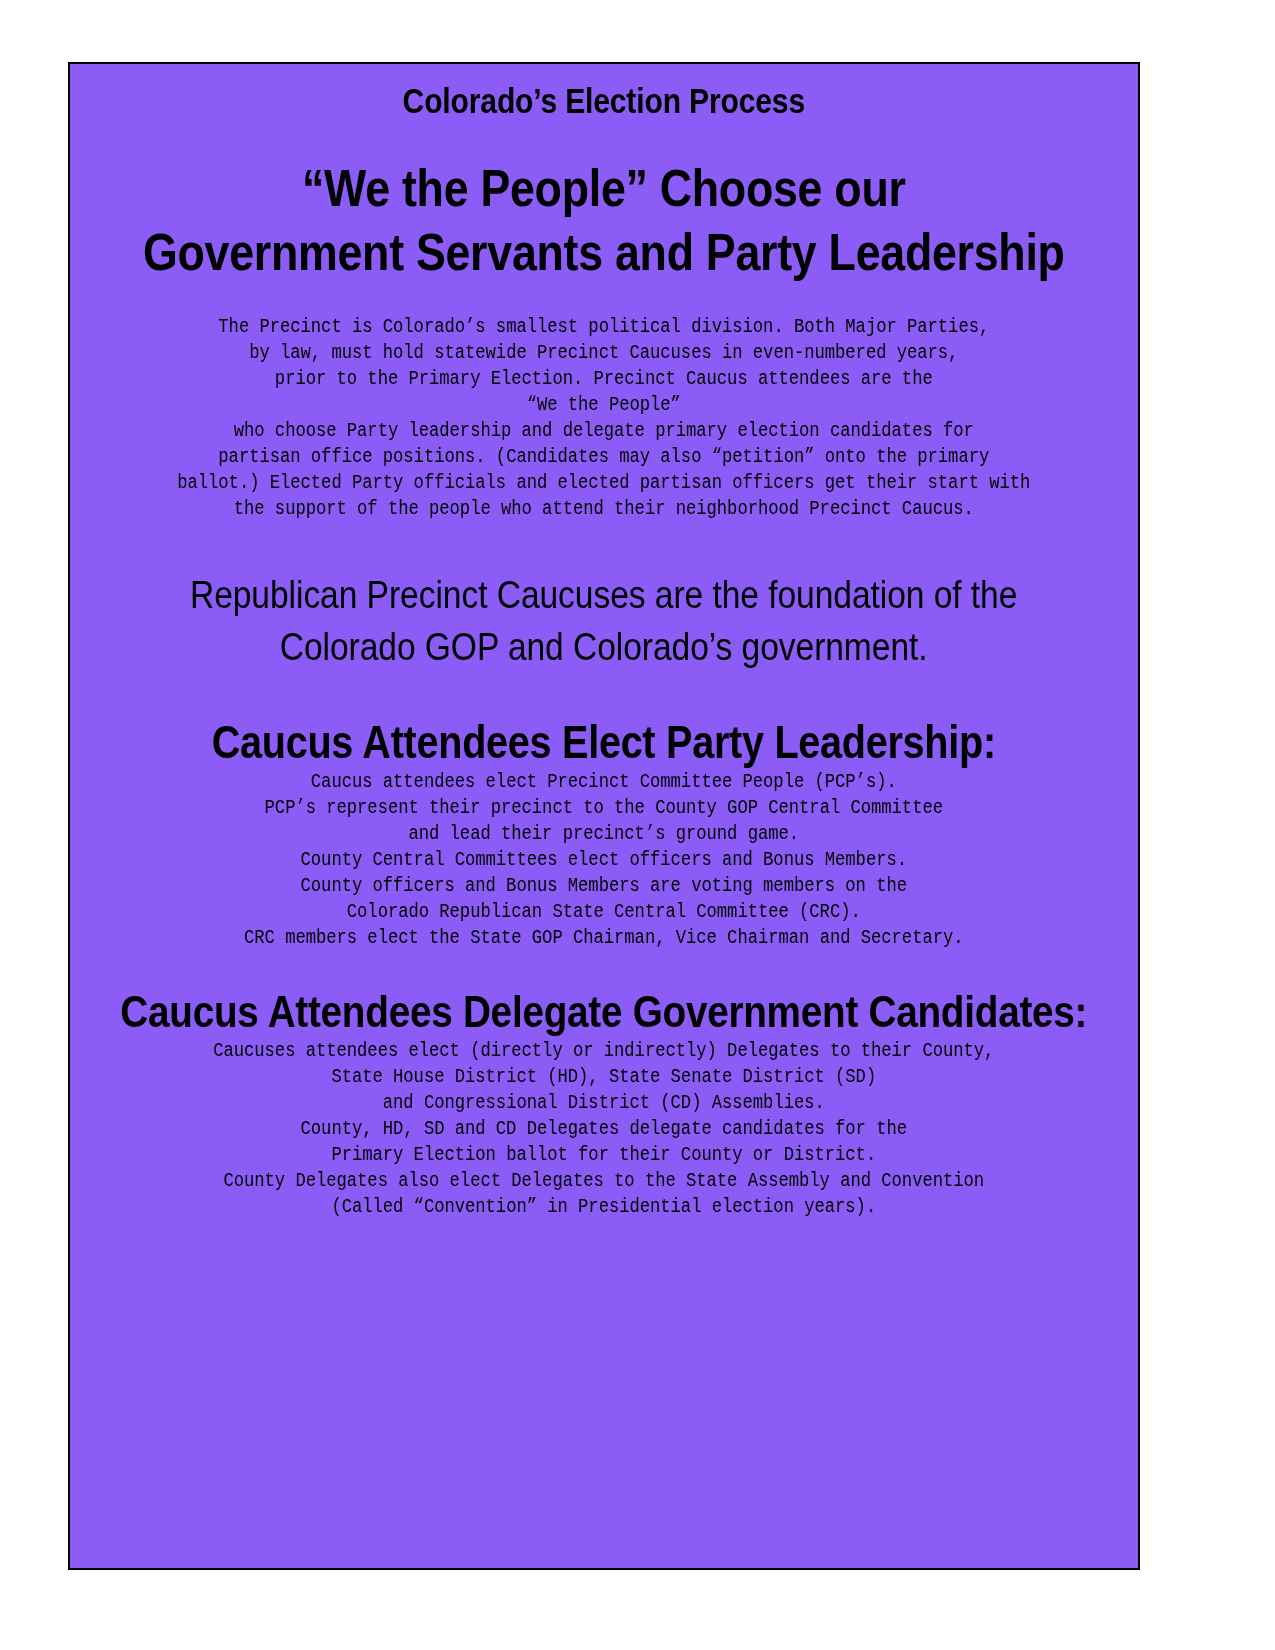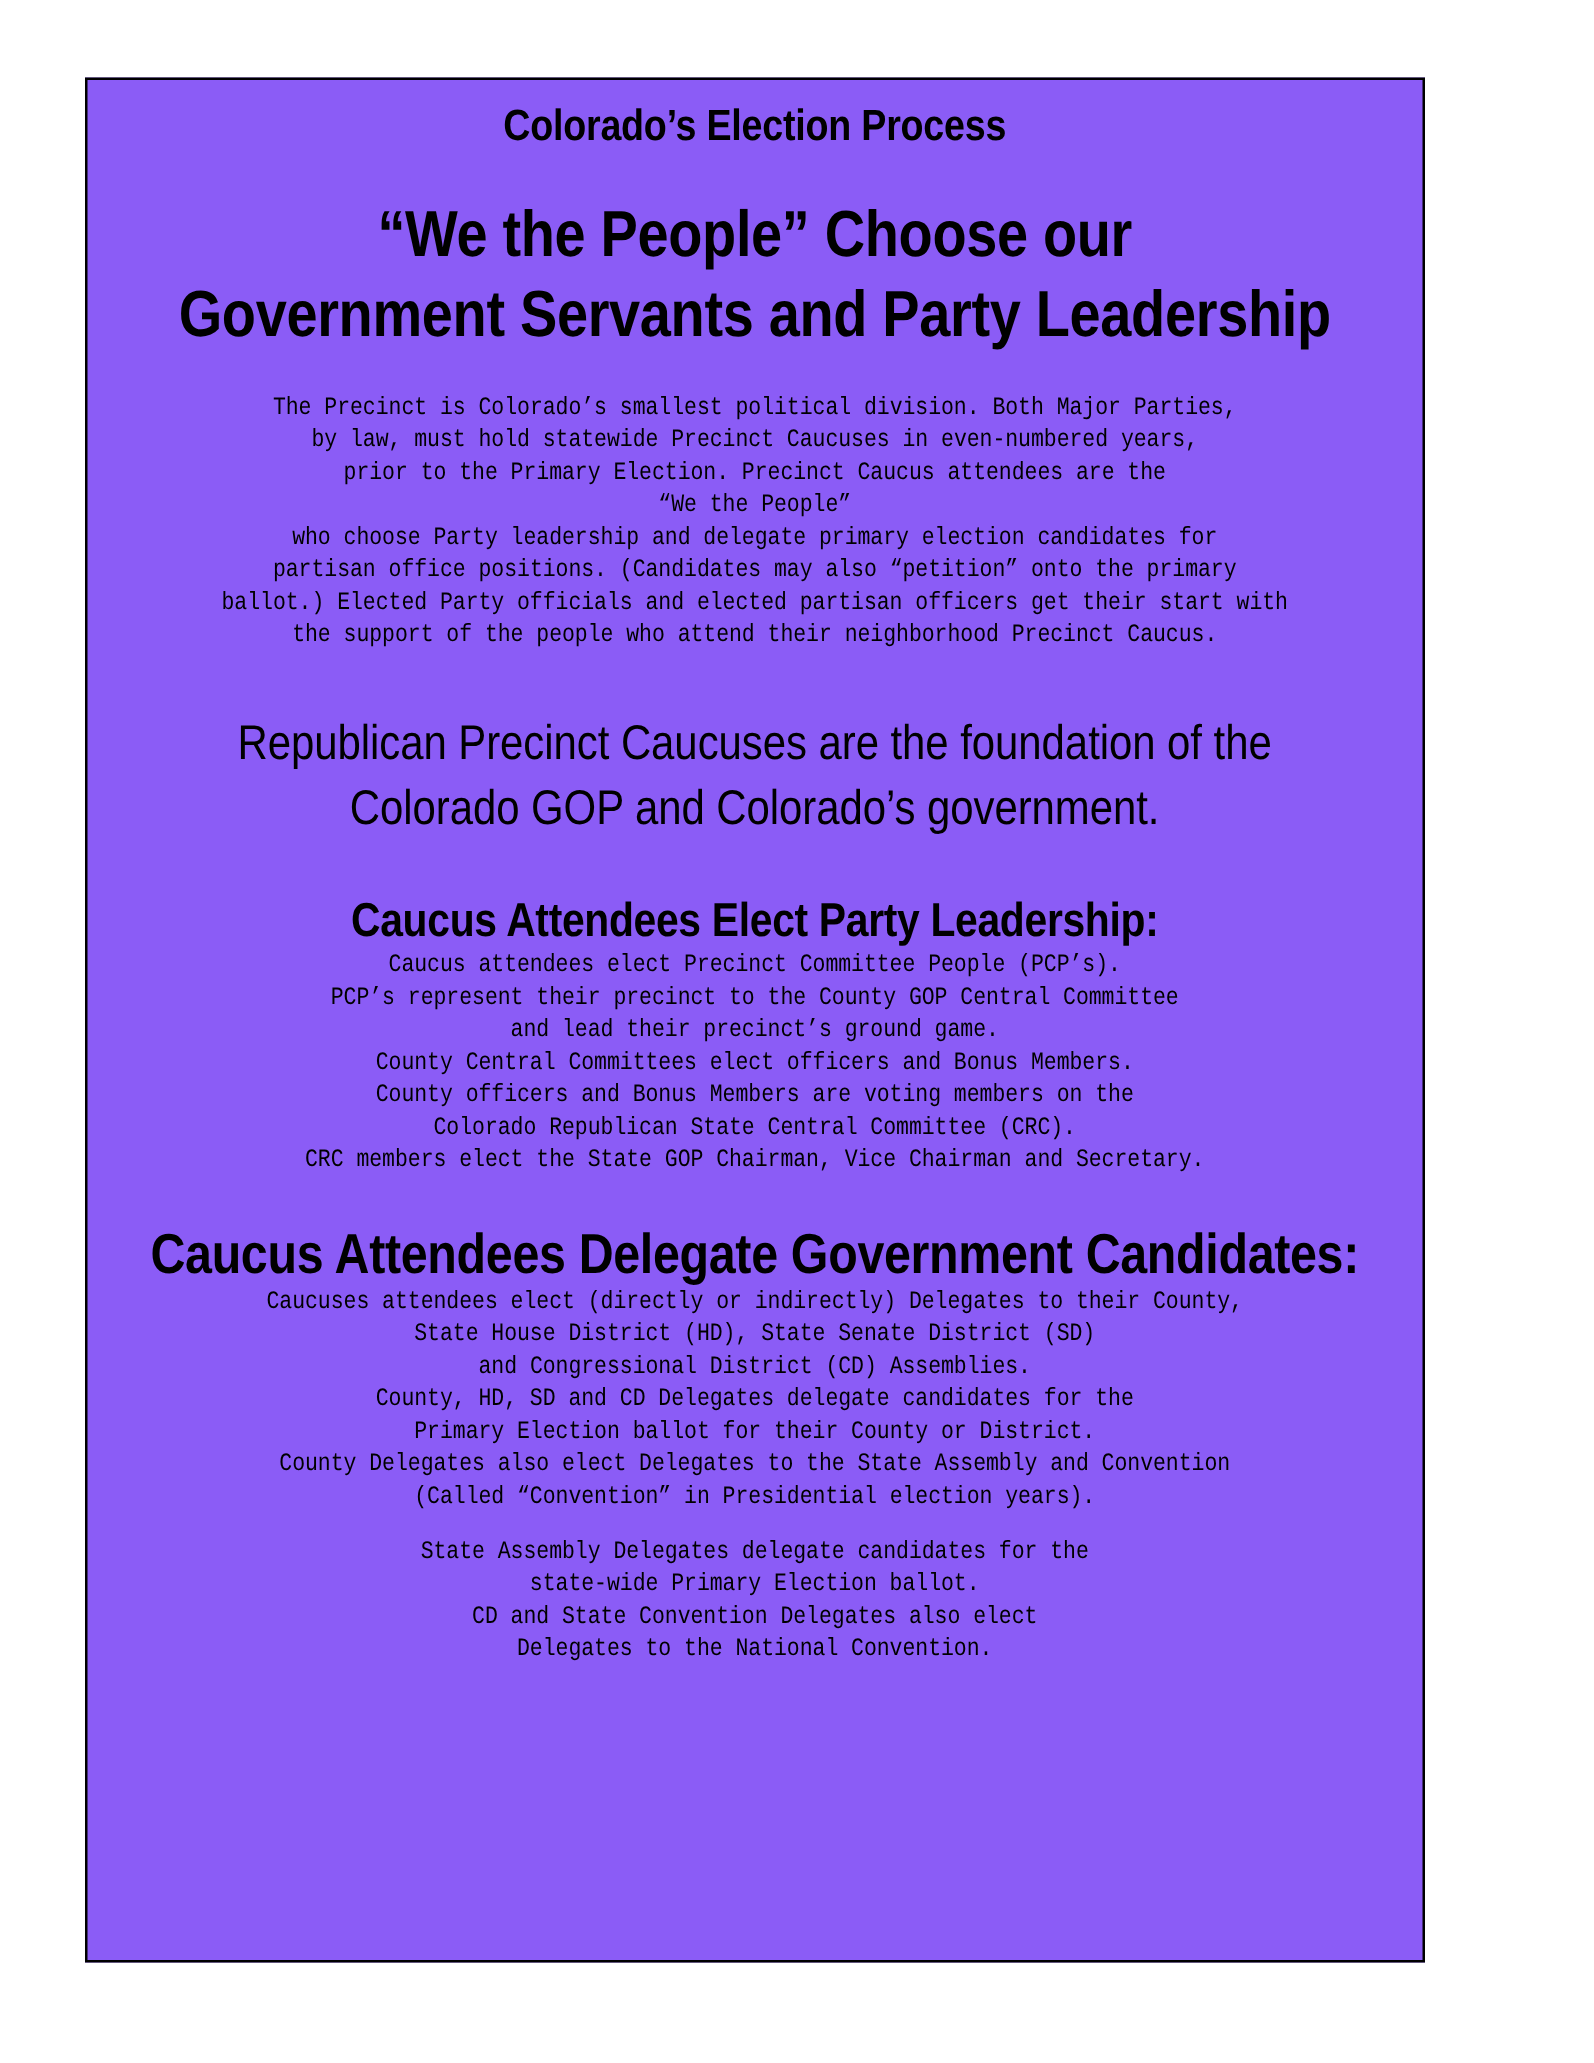--- a/index.html
+++ b/index.html
@@ -53,21 +53,21 @@
 
   .h-main {
     font-size: 52px;
     font-weight: bold;
     line-height: 1.22;
     letter-spacing: -0.3px;
     margin: 0;
   }
 
   .h-section {
-    font-size: 38px;
+    font-size: 46px;
     font-weight: bold;
     line-height: 1.18;
     letter-spacing: -0.3px;
     margin: 0;
   }
 
   .h-section-wide {
     font-size: 45px;
     font-weight: bold;
     line-height: 1.18;
@@ -164,24 +164,18 @@
       <span class="cond line">State House District (HD), State Senate District (SD)</span>
       <span class="cond line">and Congressional District (CD) Assemblies.</span>
       <span class="cond line">County, HD, SD and CD Delegates delegate candidates for the</span>
       <span class="cond line">Primary Election ballot for their County or District.</span>
       <span class="cond line">County Delegates also elect Delegates to the State Assembly and Convention</span>
       <span class="cond line">(Called “Convention” in Presidential election years).</span>
     </p>
 
     <div class="sp-7"></div>
 
-    <p class="para">
-      <span class="cond line">State Assembly Delegates delegate candidates for the</span>
-      <span class="cond line">state-wide Primary Election ballot.</span>
-      <span class="cond line">CD and State Convention Delegates also elect</span>
-      <span class="cond line">Delegates to the National Convention.</span>
-    </p>
 
     <div class="sp-8"></div>
 
 
   </div>
 </div>
 
 </body></html>

